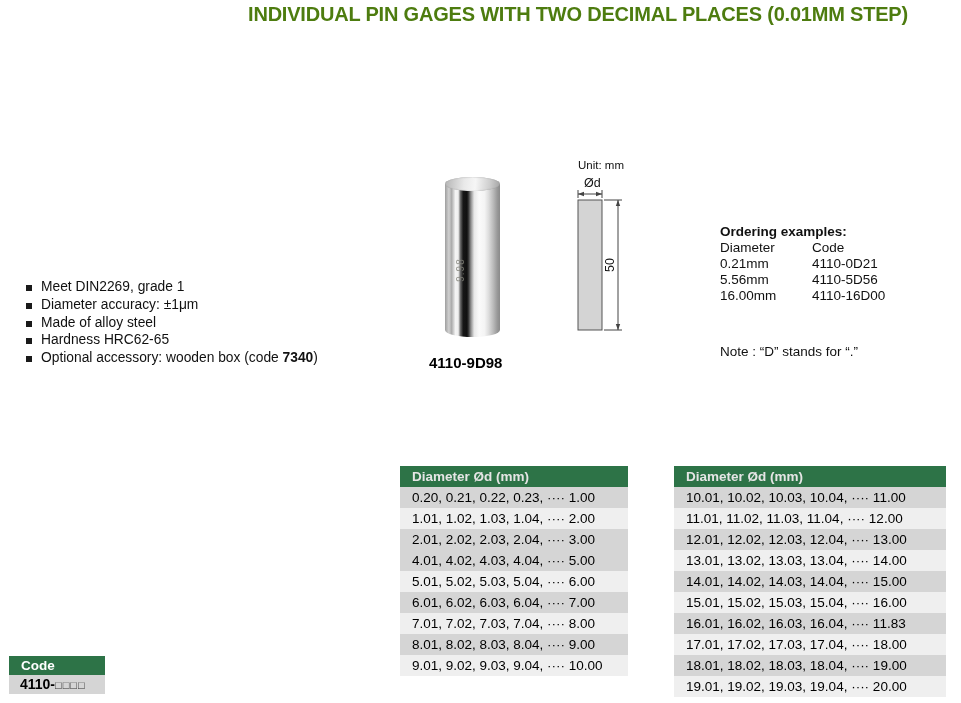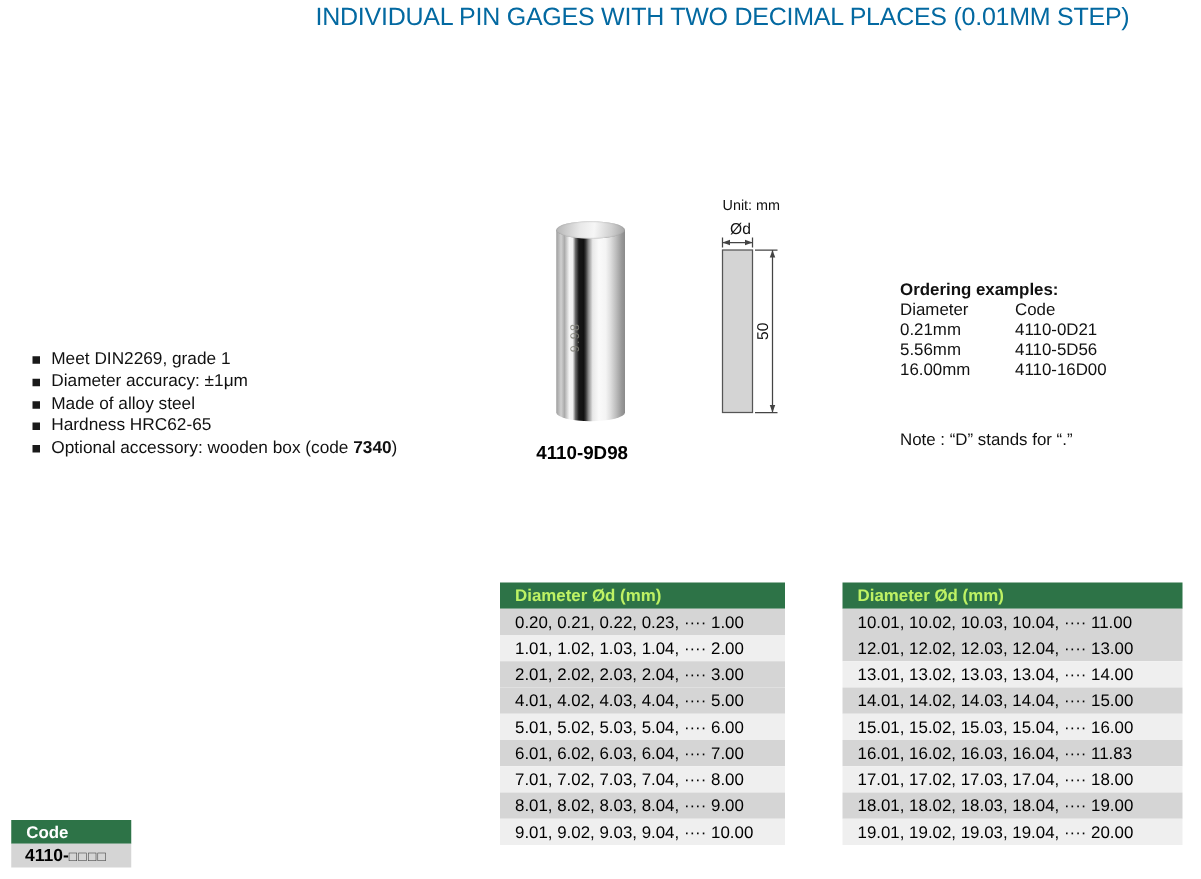--- a/index.html
+++ b/index.html
@@ -3,21 +3,21 @@
 <meta charset="utf-8">
 <style>
   html,body{margin:0;padding:0;background:#fff;}
   .canvas{
     position:relative;width:961px;height:703px;background:#ffffff;overflow:hidden;
     font-family:"Liberation Sans",sans-serif;color:#111;
   }
   
   .page-title{
     position:absolute;left:204px;top:3px;width:748px;
-    font-size:20px;font-weight:normal;color:#0369a1;text-align:center;letter-spacing:-0.2px;
+    font-size:20px;font-weight:bold;color:#4d7c0f;text-align:center;letter-spacing:-0.2px;
     white-space:nowrap;
   }
   
   .features{position:absolute;left:8px;top:263px;margin:16px;padding:0;list-style:none;}
   .feat{display:flex;align-items:flex-start;height:17.8px;font-size:13.8px;white-space:nowrap;}
   .feat .bullet{width:6px;height:6px;background:#1a1a1a;margin:6px 9px 0 2px;flex:0 0 auto;}
   .feat b{font-weight:bold;}
   
   .pin-top{
     position:absolute;left:445px;top:177px;width:55px;height:14px;border-radius:50%;
@@ -53,21 +53,21 @@
   .ordering{position:absolute;left:720px;top:224px;font-size:13.5px;line-height:15.9px;}
   .ord-heading{font-weight:bold;}
   .ord-cols span:first-child,.ord-row span:first-child{display:inline-block;width:92px;}
   .ord-note{white-space:nowrap;margin-top:40px;}
   
   .dtable{position:absolute;top:466px;}
   .dtable.t0{left:400px;width:228px;}
   .dtable.t1{left:674px;width:272px;}
   .dt-header{
     height:21px;line-height:21px;background:var(--header-green,#2d7347);
-    color:#bef264;font-weight:bold;font-size:13.5px;padding-left:12px;
+    color:#e5e5e5;font-weight:bold;font-size:13.5px;padding-left:12px;
   }
   .dt-row{height:21px;line-height:21px;font-size:13.5px;padding-left:12px;color:#000000;white-space:nowrap;}
   .dt-row.even{background:var(--row-dark,#d5d5d5);}
   .dt-row.odd{background:var(--row-light,#efefef);}
   
   .code-box{position:absolute;left:9px;top:656px;width:96px;}
   .code-header{
     height:19px;line-height:19px;background:var(--header-green,#2d7347);
     color:#fff;font-weight:bold;font-size:13.5px;padding-left:12px;
   }
@@ -186,20 +186,21 @@
         <div class="dt-row odd">9.01, 9.02, 9.03, 9.04, ···· 10.00</div>
       </div>
   </div>
 
   <div class="dtable t1">
     <div class="dt-header">Diameter Ød (mm)</div>
     <div>
 
         <div class="dt-row even">10.01, 10.02, 10.03, 10.04, ···· 11.00</div>
 
+        <div class="dt-row odd">11.01, 11.02, 11.03, 11.04, ···· 12.00</div>
 
         <div class="dt-row even">12.01, 12.02, 12.03, 12.04, ···· 13.00</div>
 
         <div class="dt-row odd">13.01, 13.02, 13.03, 13.04, ···· 14.00</div>
 
         <div class="dt-row even">14.01, 14.02, 14.03, 14.04, ···· 15.00</div>
 
         <div class="dt-row odd">15.01, 15.02, 15.03, 15.04, ···· 16.00</div>
 
         <div class="dt-row even">16.01, 16.02, 16.03, 16.04, ···· 11.83</div>

